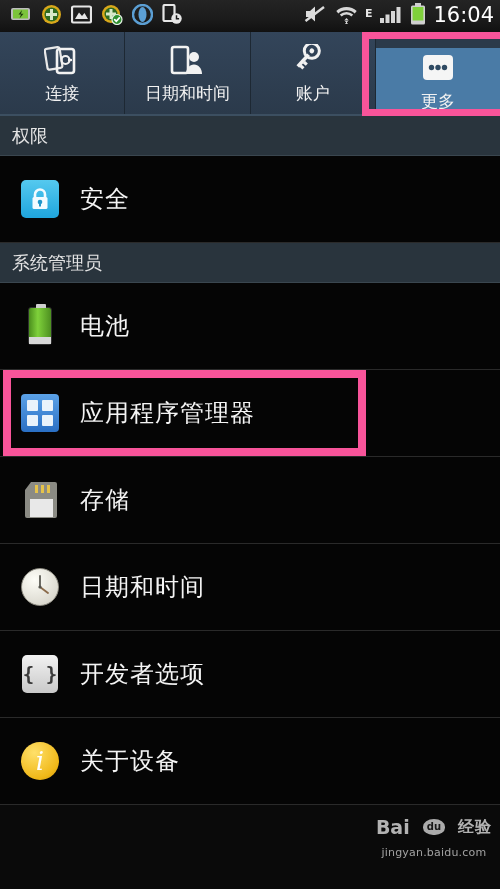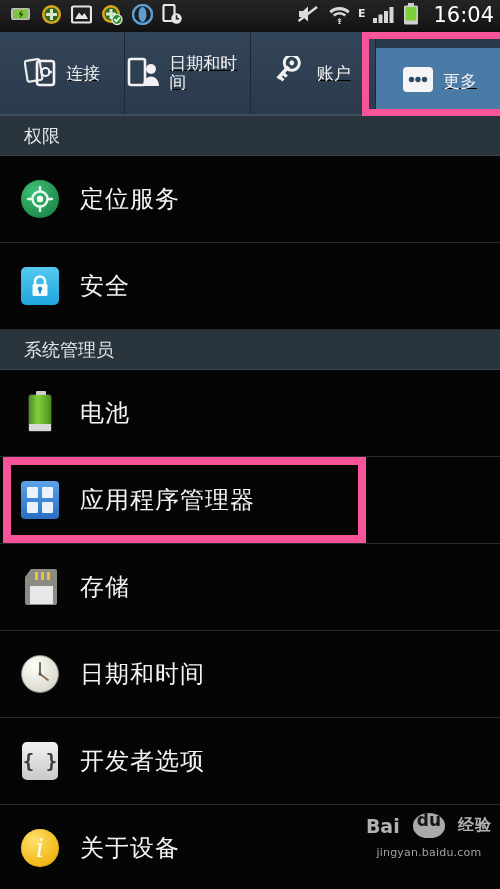--- a/index.html
+++ b/index.html
@@ -16,60 +16,59 @@
     position: relative; height: 32px; width: 100%;
     background: linear-gradient(180deg, #242424 0%, #1b1b1b 60%, #111 100%);
     display: flex; align-items: center; padding: 0 6px 0 10px;
   }
   .sb-left { display: flex; align-items: center; gap: 9px; }
   .sb-right { margin-left: auto; display: flex; align-items: center; gap: 7px; }
   .sb-icon { display: block; }
   .clock {
     color: #fff; font-size: 21px; line-height: 21px;
     font-family: "DejaVu Sans", "Liberation Sans", sans-serif;
-    letter-spacing: 0px; margin-left: 7px; padding-bottom: 1px;
+    letter-spacing: 0px; margin-left: 0; padding-bottom: 1px;
   }
   .edge-e { color: #e8e8e8; font-size: 11px; font-weight: bold; line-height: 11px; align-self: flex-start; margin-top: 5px; }
 
   
   .tabbar {
     position: relative; height: 84px; width: 100%;
     background: #2b3a4a;
     display: flex;
     border-bottom: 2px solid #3c4f61;
   }
   .tab {
     flex: 1 1 0; position: relative;
-    display: flex; flex-direction: row;
+    display: flex; flex-direction: column;
     align-items: center; justify-content: center;
     gap: 6px;
     border-right: 1px solid #1d2833;
     background: linear-gradient(180deg,#33455a 0%, #2b3a4b 100%);
-    text-decoration: underline;
   }
   .tab:last-child { border-right: none; }
   .tab.active { background: #4a7ba6; margin-top: 16px; }
   .tab-icon { height: 34px; display:flex; align-items:center; justify-content:center; }
   .tab-label { color: #f2f2f2; font-size: 17px; line-height: 19px; }
 
   
   .hl-tab {
     position: absolute; left: 362px; top: 32px;
     width: 138px; height: 84px;
     border: 7px solid #f8549a; border-right: none;
     pointer-events: none; z-index: 20;
   }
 
   
   .list { position: relative; width: 100%; }
   .section-header {
     height: 40px; width: 100%;
     background: #29343d;
     display: flex; align-items: center;
-    padding-left: 24px;
+    padding-left: 12px;
     border-bottom: 1px solid #3a464f;
   }
   .section-header .sh-text { color: #e4e4e4; font-size: 18px; }
 
   .row {
     height: 87px; width: 100%;
     display: flex; align-items: center;
     padding-left: 20px;
     background: #050505;
     border-bottom: 1px solid #2a2a2a;
@@ -148,21 +147,21 @@
     position: absolute; right: 8px; bottom: 30px;
     text-align: center; opacity: 0.82; z-index: 30; pointer-events: none;
   }
   .wm-top {
     display: flex; align-items: center; gap: 13px;
     color: #d8d8d8; font-size: 19px; font-weight: bold;
     font-family: "DejaVu Sans","Liberation Sans",sans-serif;
   }
   .wm-du {
     background: #cfcfcf; color: #1a1a1a; border-radius: 50% 50% 46% 46%;
-    font-size: 17px; padding: 0px 4px 10px 4px; line-height: 15px;
+    font-size: 10px; padding: 0px 4px 1px 4px; line-height: 15px;
   }
   .wm-jy { font-size: 16px; letter-spacing: 1px; }
   .wm-sub {
     color: #c2c2c2; font-size: 11px; margin-top: 8px; letter-spacing: .2px;
     font-family: "DejaVu Sans","Liberation Sans",sans-serif;
   }
 </style>
 </head>
 <body>
 
@@ -308,32 +307,20 @@
     </div>
   </div>
   <div class="hl-tab"></div>
 
   <div class="list">
 
     <div class="section-header">
       <span class="sh-text">权限</span>
     </div>
 
-    <div class="row">
-      <span class="r-icon">
-        <span class="ic-loc">
-          <svg width="26" height="26" viewBox="0 0 26 26">
-            <circle cx="13" cy="13" r="7.5" fill="none" stroke="#eafaf0" stroke-width="2.4"></circle>
-            <circle cx="13" cy="13" r="3.2" fill="#ffffff"></circle>
-            <path d="M13 1v4M13 21v4M1 13h4M21 13h4" stroke="#eafaf0" stroke-width="2.4" stroke-linecap="round"></path>
-          </svg>
-        </span>
-      </span>
-      <span class="r-label">定位服务</span>
-    </div>
 
     <div class="row">
       <span class="r-icon">
         <span class="ic-sec">
           <svg width="22" height="24" viewBox="0 0 22 24">
             <path d="M6 11V7.5a5 5 0 0 1 10 0V11" fill="none" stroke="#f2fbff" stroke-width="2.6"></path>
             <rect x="3.5" y="10" width="15" height="12" rx="1.6" fill="#f2fbff"></rect>
             <circle cx="11" cy="15" r="2.3" fill="#2196c9"></circle>
             <rect x="10" y="15" width="2" height="4.5" fill="#2196c9"></rect>
           </svg>

